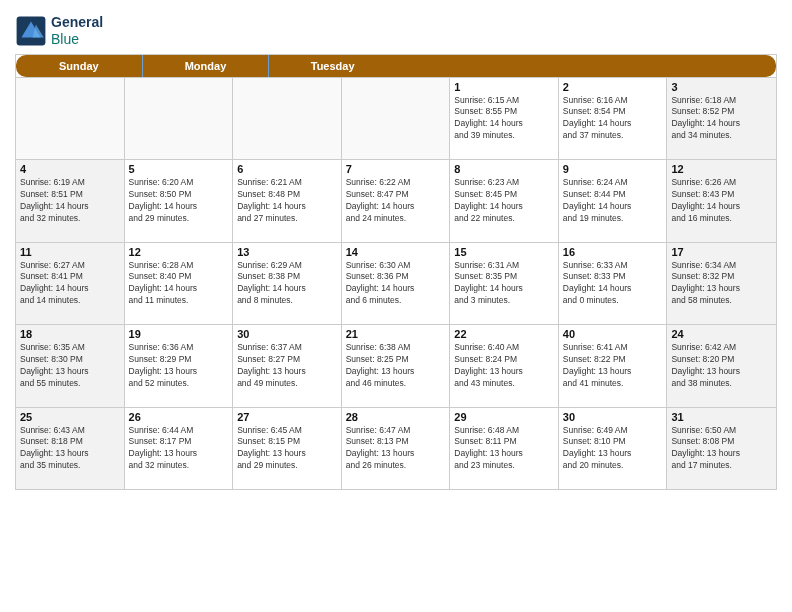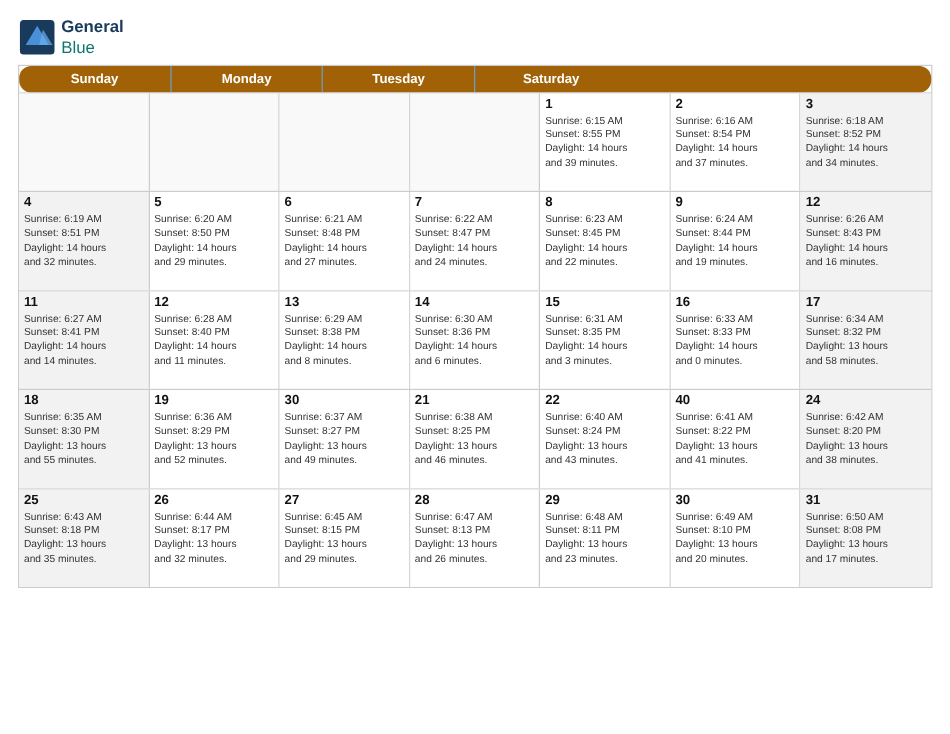--- a/index.html
+++ b/index.html
@@ -123,21 +123,20 @@
       <div class="main-title"></div>
       <div class="subtitle"></div>
     </div>
   </div>
 
   <div class="calendar">
     <div class="cal-header">
     <div class="cal-header-cell">Sunday</div>
         <div class="cal-header-cell">Monday</div>
         <div class="cal-header-cell">Tuesday</div>
-        <div class="cal-header-cell">Saturday</div>
       </div>
     <div class="cal-body">
     <div class="cal-row">
           <div class="cal-cell empty"></div>
           <div class="cal-cell empty"></div>
           <div class="cal-cell empty"></div>
           <div class="cal-cell empty"></div>
           <div class="cal-cell">
             <span class="day-num">1</span>
             <div class="cell-info">Sunrise: 6:15 AM<br>Sunset: 8:55 PM<br>Daylight: 14 hours<br>and 39 minutes.</div>

